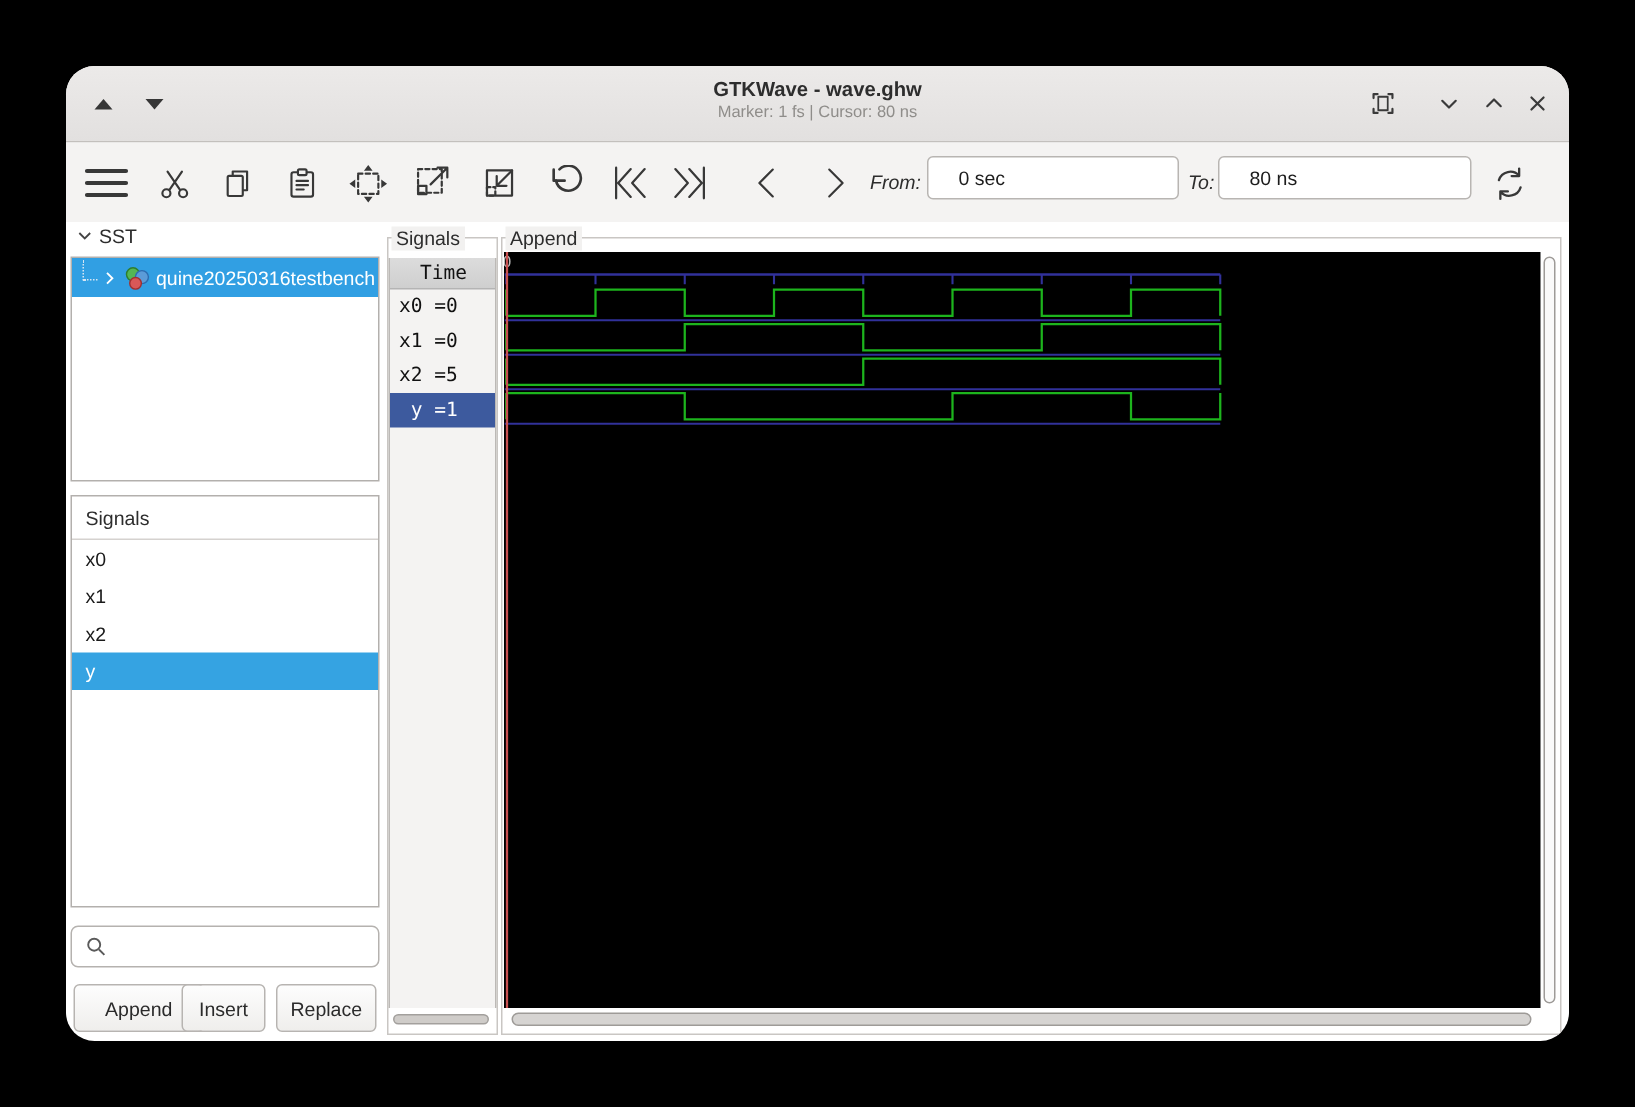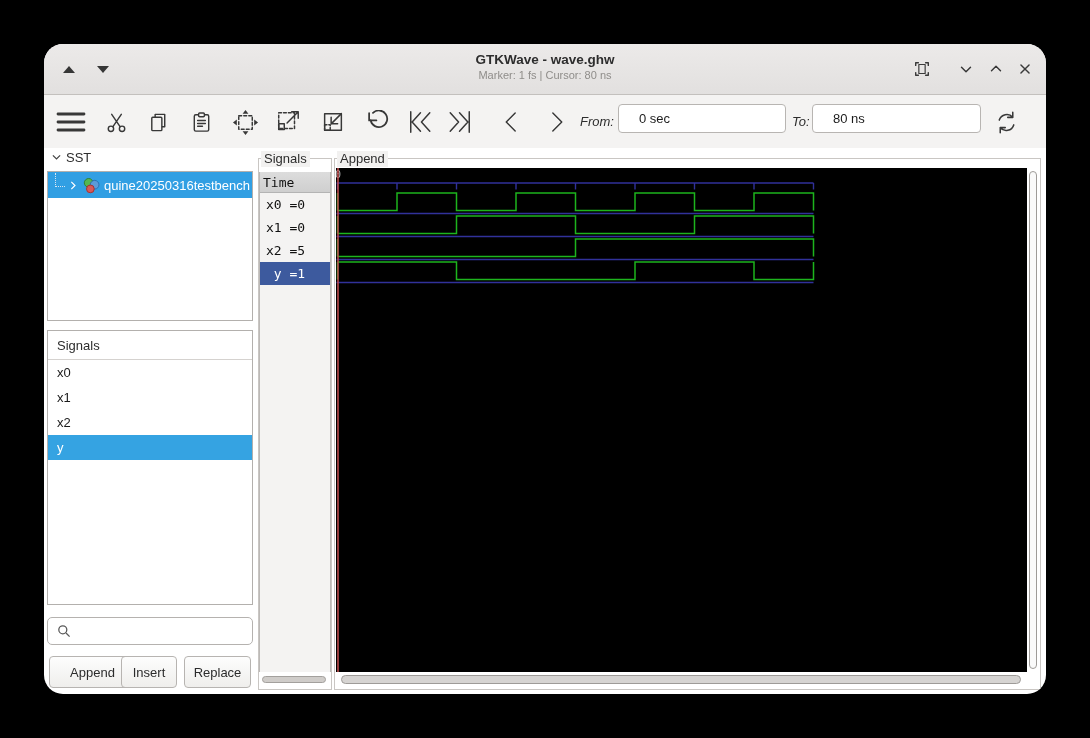--- a/index.html
+++ b/index.html
@@ -41,21 +41,21 @@
        background:linear-gradient(#fdfdfd,#efeeec);font-size:13px;color:#2b2b2b;
        display:flex;align-items:center;justify-content:center;box-sizing:border-box;
        font-family:"Liberation Sans",sans-serif;}
   
   .frame{position:absolute;border:1px solid #c9c6c3;box-sizing:border-box;}
   .frame-label{position:absolute;top:-8px;left:2px;background:#f2f1f0;padding:0 3px;font-size:13px;color:#2d2d2d;line-height:16px;}
   
   .values-body{position:absolute;left:215px;top:128px;width:72px;height:500px;background:#f4f3f2;
                border-left:1px solid #bcb9b6;border-right:1px solid #bcb9b6;box-sizing:border-box;}
   .time-header{height:20px;background:linear-gradient(#dcdcdc,#cfcfcf);border-bottom:1px solid #b4b4b4;
-               display:flex;align-items:center;padding-left:3px;
+               display:flex;align-items:center;padding-left:20px;
                font-family:"DejaVu Sans Mono",monospace;font-size:13px;color:#111;}
   .val-row{height:23px;display:flex;align-items:center;padding-left:6px;white-space:pre;
            font-family:"DejaVu Sans Mono",monospace;font-size:13px;color:#111;}
   .val-row.selected{background:#3d5a9e;color:#fff;}
   
   .wave-canvas{position:absolute;left:292px;top:124px;width:691px;height:504px;background:#000;}
   .vscroll{position:absolute;left:984px;top:126px;width:10px;height:502px;}
   .vscroll .thumb{position:absolute;left:1px;top:1px;width:8px;height:498px;background:#fafafa;
                   border:1px solid #9e9b98;border-radius:5px;box-sizing:border-box;}
   .hscroll{position:absolute;left:296px;top:630px;width:690px;height:11px;}

